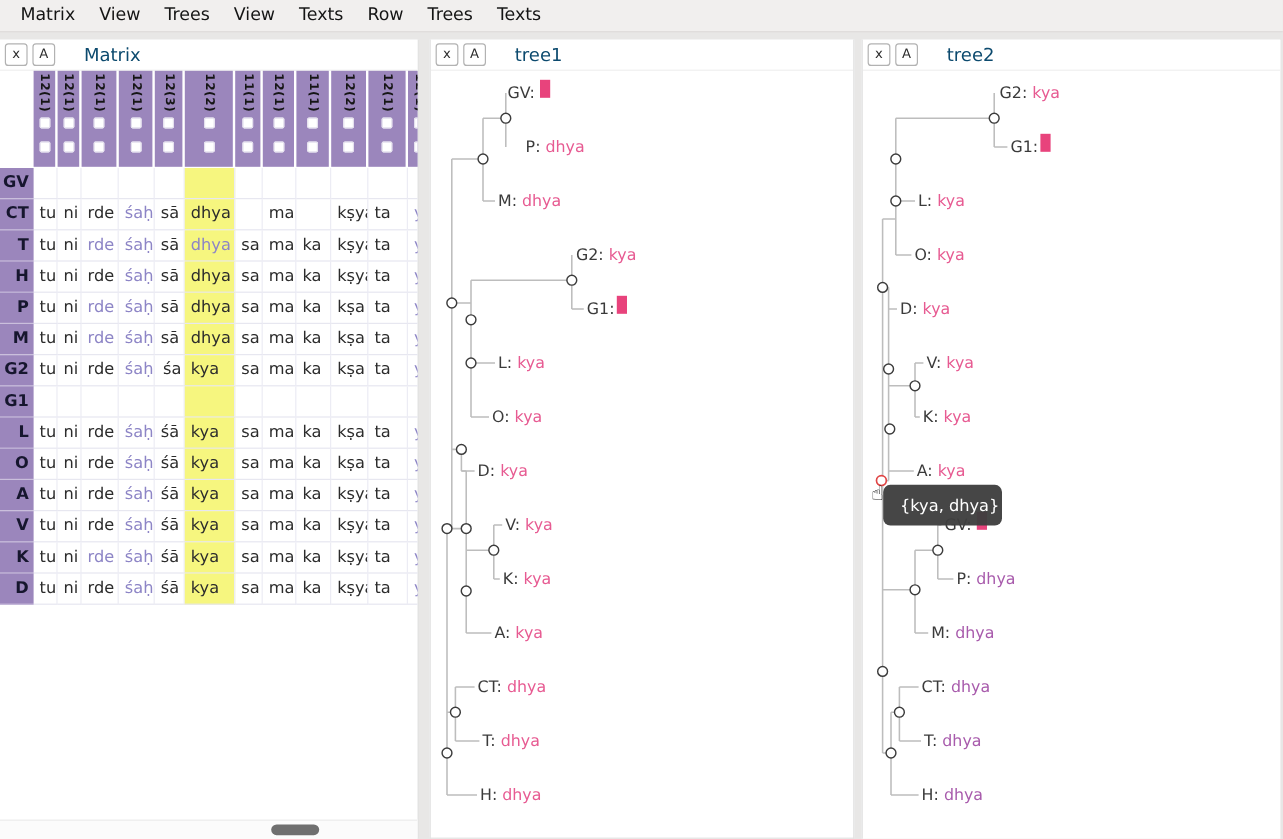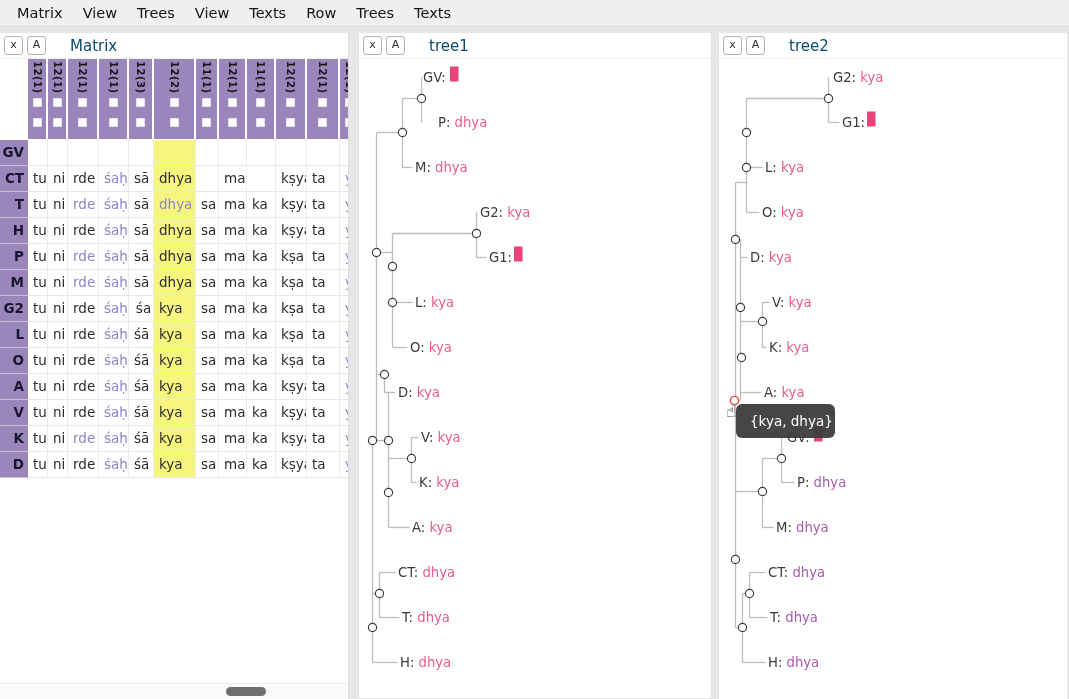--- a/index.html
+++ b/index.html
@@ -222,20 +222,35 @@
         <div class="mcell" style="width: 31px;">rde</div>
         <div class="mcell variant" style="width: 30px;">śaḥ</div>
         <div class="mcell" style="width: 25px; text-align: center;">śa</div>
         <div class="mcell hl" style="width: 42px;">kya</div>
         <div class="mcell" style="width: 23px;">sa</div>
         <div class="mcell" style="width: 28px;">ma</div>
         <div class="mcell" style="width: 29px;">ka</div>
         <div class="mcell" style="width: 31px;">kṣa</div>
         <div class="mcell" style="width: 33px;">ta</div>
         <div class="mcell variant" style="width: 20px;">ya</div>
+      </div>
+      <div class="mrow">
+        <div class="rlabel">G1</div>
+        <div class="mcell" style="width: 20px;"></div>
+        <div class="mcell" style="width: 20px;"></div>
+        <div class="mcell" style="width: 31px;"></div>
+        <div class="mcell" style="width: 30px;"></div>
+        <div class="mcell" style="width: 25px;"></div>
+        <div class="mcell hl" style="width: 42px;"></div>
+        <div class="mcell" style="width: 23px;"></div>
+        <div class="mcell" style="width: 28px;"></div>
+        <div class="mcell" style="width: 29px;"></div>
+        <div class="mcell" style="width: 31px;"></div>
+        <div class="mcell" style="width: 33px;"></div>
+        <div class="mcell" style="width: 20px;"></div>
       </div>
       <div class="mrow">
         <div class="rlabel">L</div>
         <div class="mcell" style="width: 20px;">tu</div>
         <div class="mcell" style="width: 20px;">ni</div>
         <div class="mcell" style="width: 31px;">rde</div>
         <div class="mcell variant" style="width: 30px;">śaḥ</div>
         <div class="mcell" style="width: 25px;">śā</div>
         <div class="mcell hl" style="width: 42px;">kya</div>
         <div class="mcell" style="width: 23px;">sa</div>

